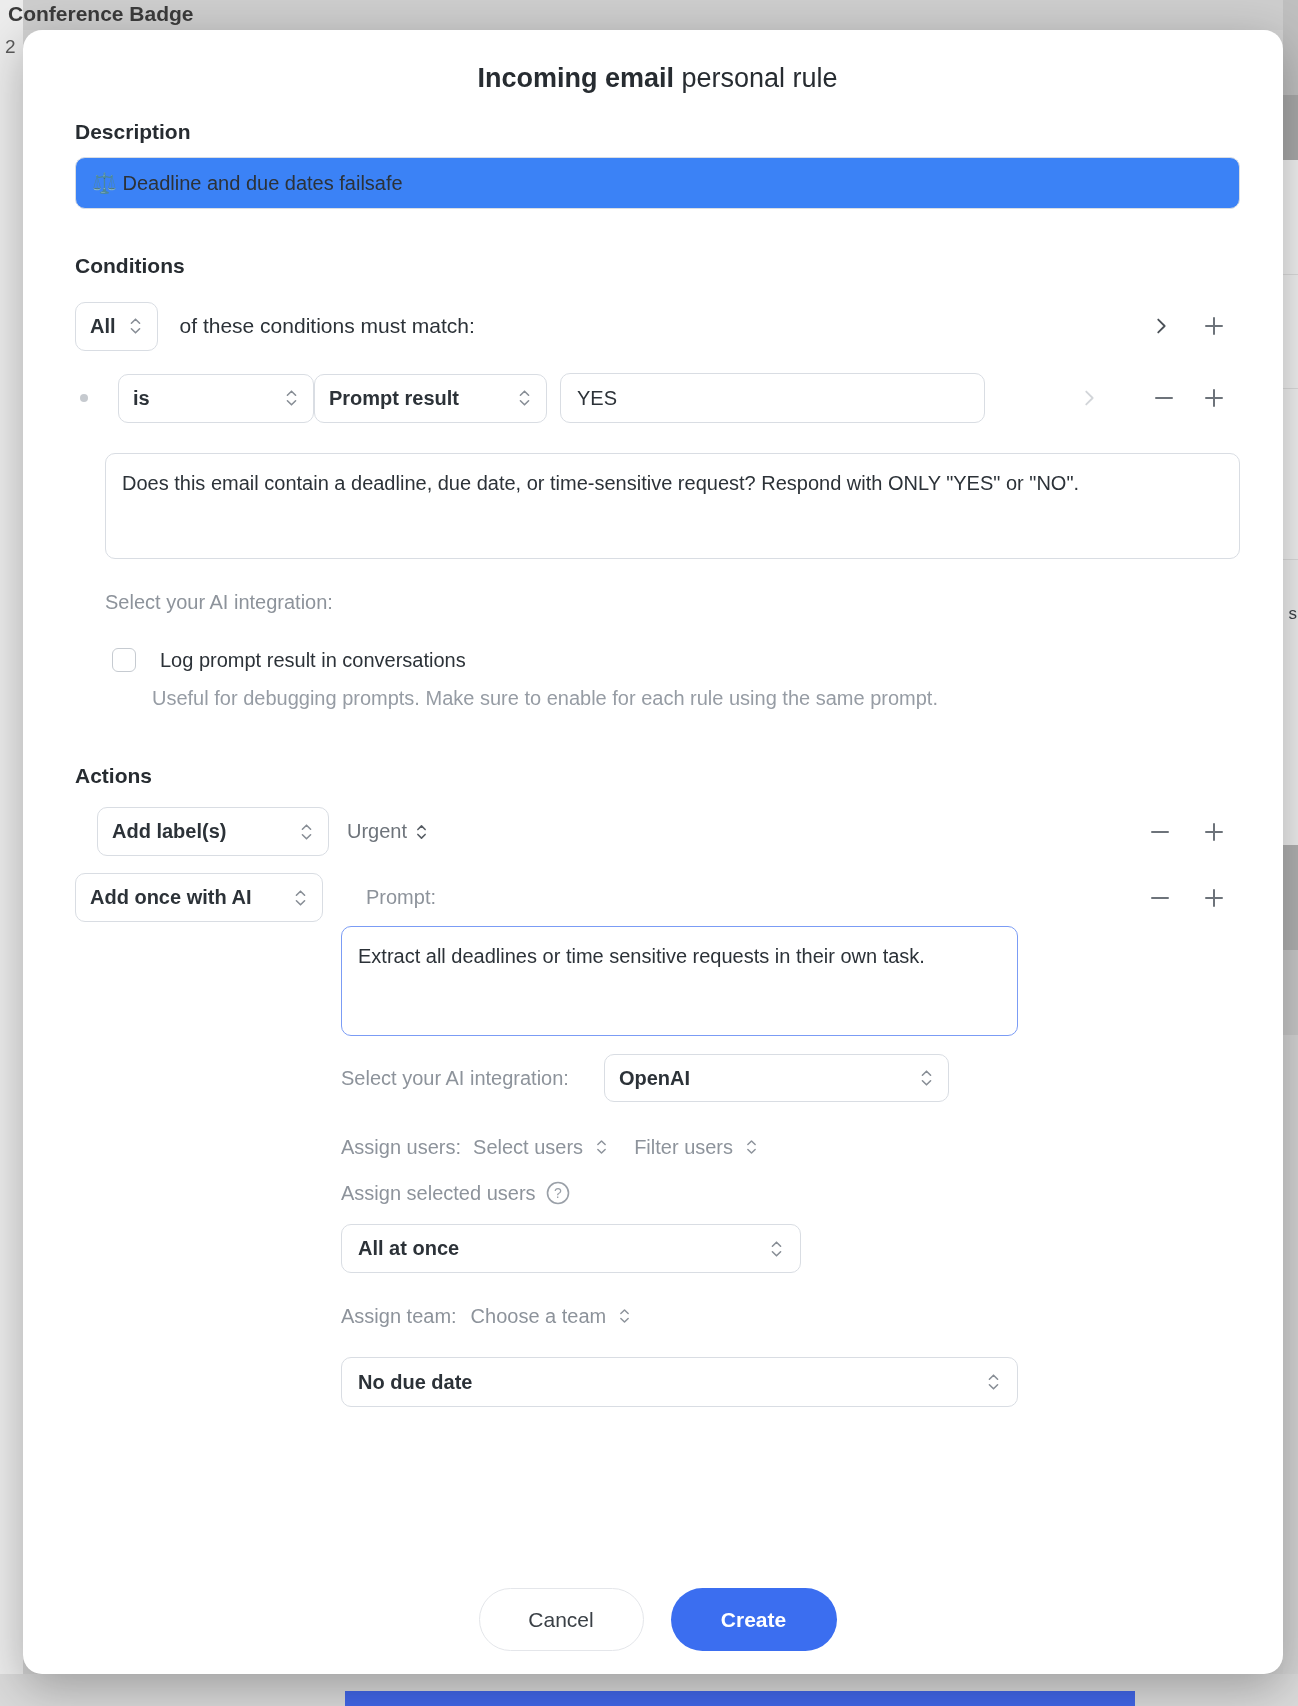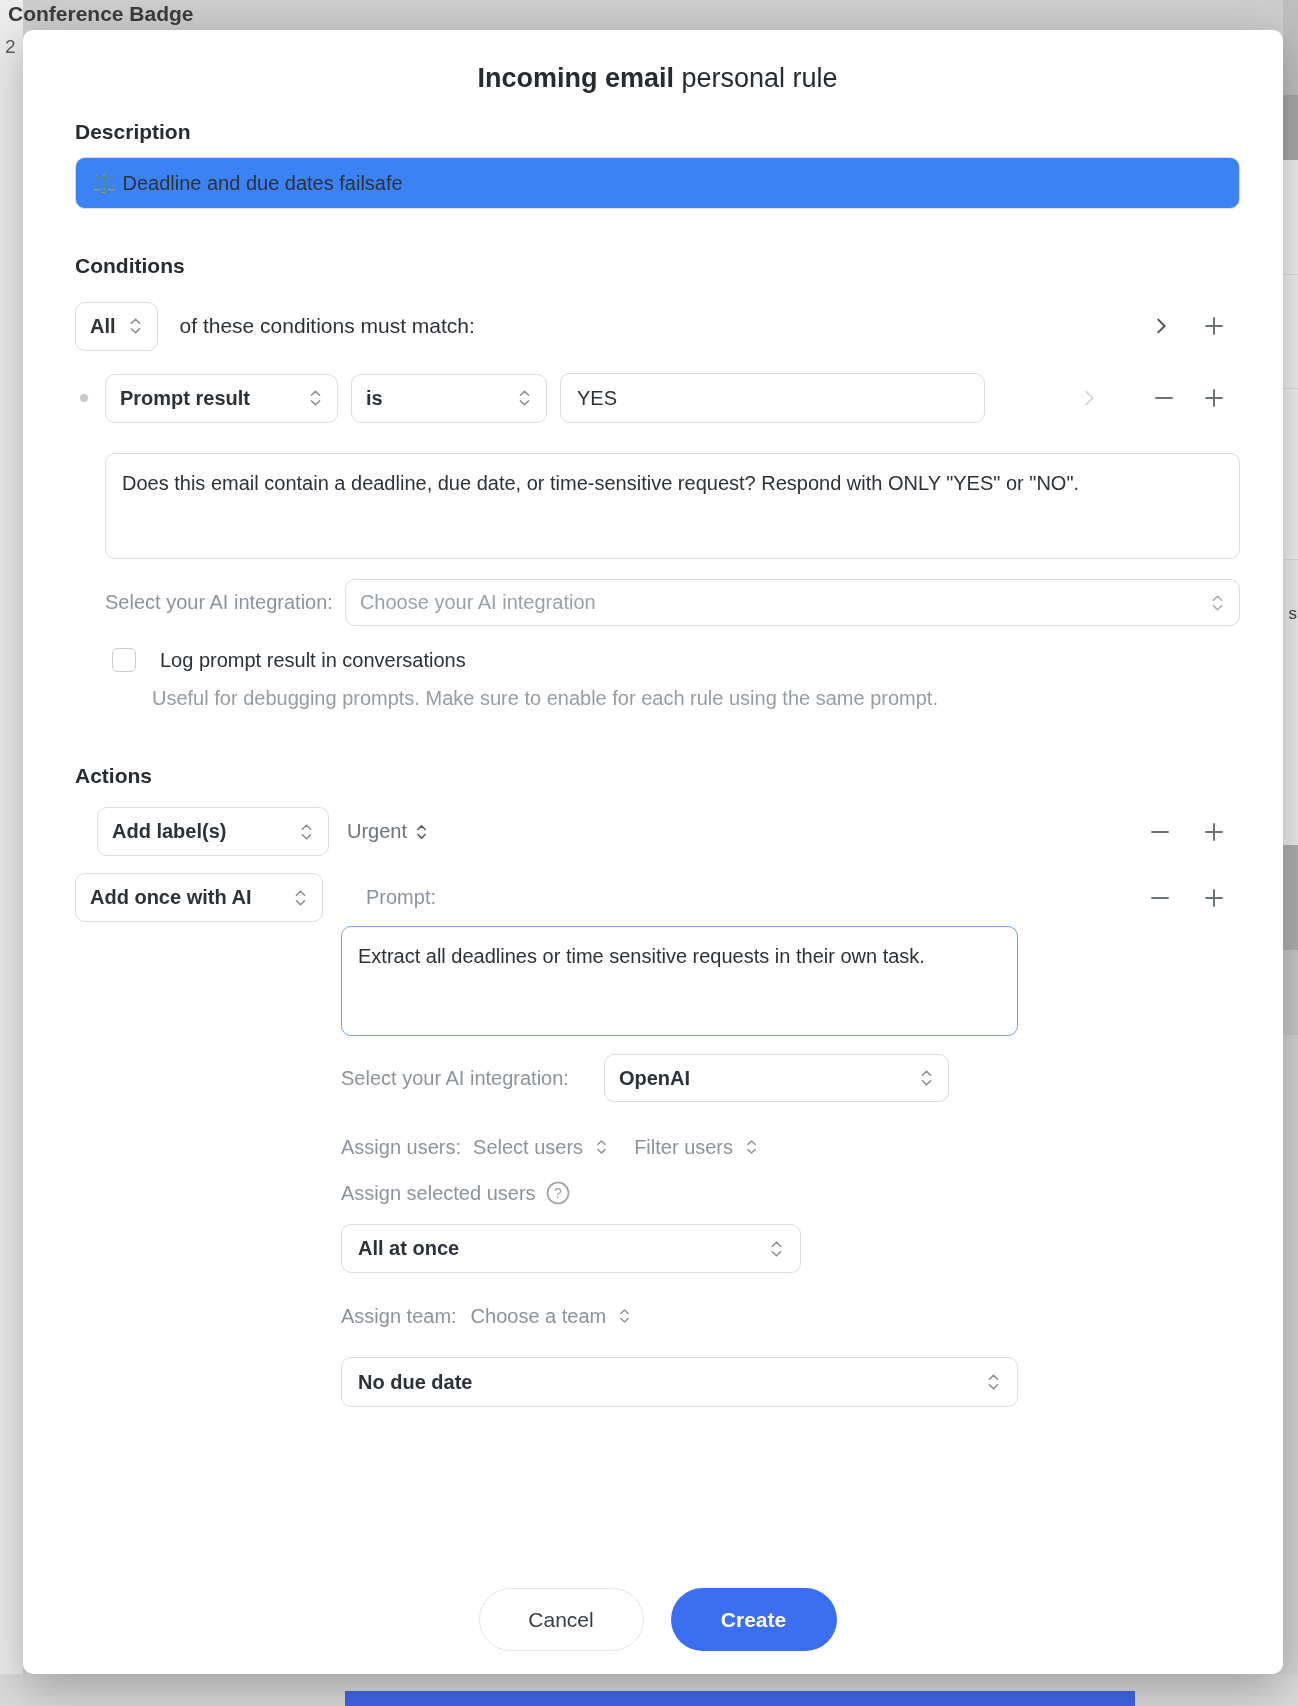--- a/index.html
+++ b/index.html
@@ -15,21 +15,21 @@
                      color:#3b3b3b; white-space:nowrap; }
   .bg-sub-fragment { position:absolute; top:36px; left:5px; font-size:19px; color:#5a5a5a; }
   .bg-rightstrip { position:absolute; top:0; right:0; width:15px; height:100%; background:#f1f1f1; }
   .bg-rightstrip .seg { position:absolute; left:0; width:100%; }
   .bg-right-fragment { position:absolute; top:604px; right:1px; font-size:17px; color:#3c4248; }
   .bg-bottomband { position:absolute; bottom:0; left:0; width:100%; height:32px; background:#dadada; }
   .bg-accentbar { position:absolute; left:345px; bottom:0; width:790px; height:15px; background:#4166e8; }
 
   
   .modal { position:absolute; left:23px; top:30px; width:1260px; height:1644px;
-           background:#ffffff; border-radius:10px; box-shadow:0 14px 48px rgba(0,0,0,.28);
+           background:#ffffff; border-radius:19px; box-shadow:0 14px 48px rgba(0,0,0,.28);
            padding:0 43px 0 52px; color:#2c3238; }
 
   .title { margin-top:32px; text-align:center; font-size:27px; line-height:33px; color:#272c31; }
   .title .b { font-weight:700; }
 
   .section-label { font-size:21px; font-weight:700; color:#272c31; line-height:26px; }
   .lbl-desc { margin-top:24px; }
   .lbl-cond { margin-top:44px; }
   .lbl-act  { margin-top:52px; }
 
@@ -175,31 +175,31 @@
         <span>
           <svg width="24" height="24" viewBox="0 0 24 24" fill="none" stroke="#6d737a" stroke-width="2" stroke-linecap="round">
               <path d="M12 4v16M4 12h16"></path>
             </svg>
         </span>
       </div>
     </div>
 
     <div class="row cond-row">
       <span class="bullet"></span>
+      <div class="select-btn sel-op">
+        <span>is</span>
+        <span>
+          <svg width="15" height="20" viewBox="0 0 16 22" fill="none" stroke="#878d95" stroke-width="1.7" stroke-linecap="round" stroke-linejoin="round">
+              <path d="M3.5 8 8 3.5 12.5 8"></path>
+              <path d="M3.5 14 8 18.5 12.5 14"></path>
+            </svg>
+        </span>
+      </div>
       <div class="select-btn sel-field">
         <span>Prompt result</span>
-        <span>
-          <svg width="15" height="20" viewBox="0 0 16 22" fill="none" stroke="#878d95" stroke-width="1.7" stroke-linecap="round" stroke-linejoin="round">
-              <path d="M3.5 8 8 3.5 12.5 8"></path>
-              <path d="M3.5 14 8 18.5 12.5 14"></path>
-            </svg>
-        </span>
-      </div>
-      <div class="select-btn sel-op">
-        <span>is</span>
         <span>
           <svg width="15" height="20" viewBox="0 0 16 22" fill="none" stroke="#878d95" stroke-width="1.7" stroke-linecap="round" stroke-linejoin="round">
               <path d="M3.5 8 8 3.5 12.5 8"></path>
               <path d="M3.5 14 8 18.5 12.5 14"></path>
             </svg>
         </span>
       </div>
       <input class="val-input" type="text" value="YES" style="">
       <div class="right-icons" style="gap:26px;">
         <span style="margin-right:26px;">
@@ -217,29 +217,20 @@
               <path d="M12 4v16M4 12h16"></path>
             </svg>
         </span>
       </div>
     </div>
 
     <div class="textarea-box">Does this email contain a deadline, due date, or time-sensitive request? Respond with ONLY "YES" or "NO".</div>
 
     <div class="row ai-row">
       <span class="gray-lbl">Select your AI integration:</span>
-      <div class="ai-select">
-        <span class="placeholder">Choose your AI integration</span>
-        <span>
-          <svg width="15" height="20" viewBox="0 0 16 22" fill="none" stroke="#a6acb4" stroke-width="1.7" stroke-linecap="round" stroke-linejoin="round">
-              <path d="M3.5 8 8 3.5 12.5 8"></path>
-              <path d="M3.5 14 8 18.5 12.5 14"></path>
-            </svg>
-        </span>
-      </div>
     </div>
 
     <div class="row checkbox-row">
       <span class="checkbox"></span>
       <span class="cb-label">Log prompt result in conversations</span>
     </div>
     <div class="help-text">Useful for debugging prompts. Make sure to enable for each rule using the same prompt.</div>
 
     <div class="section-label lbl-act">Actions</div>
 

